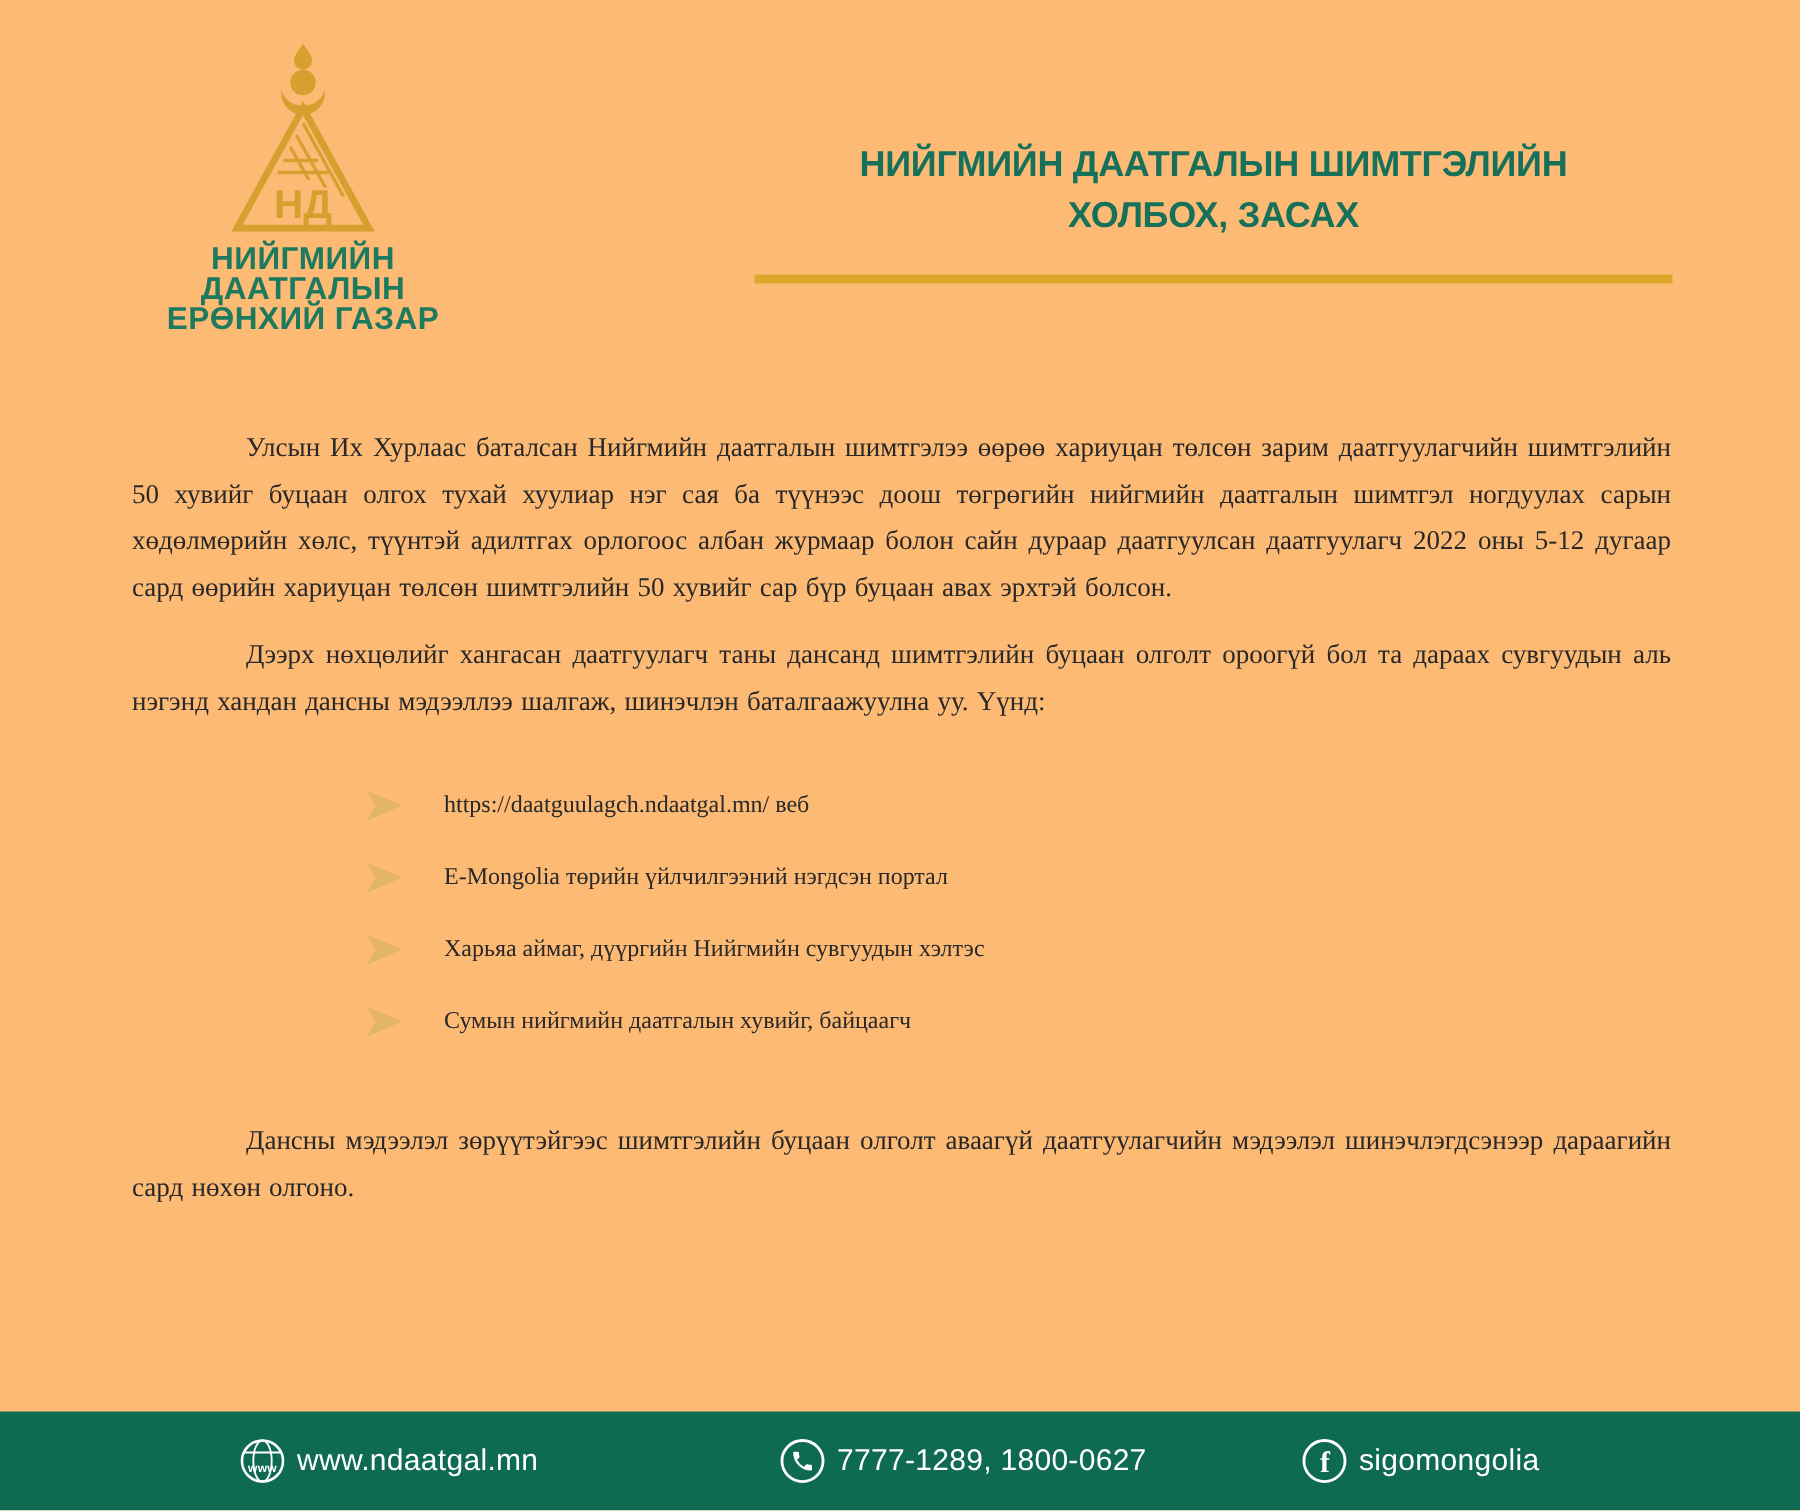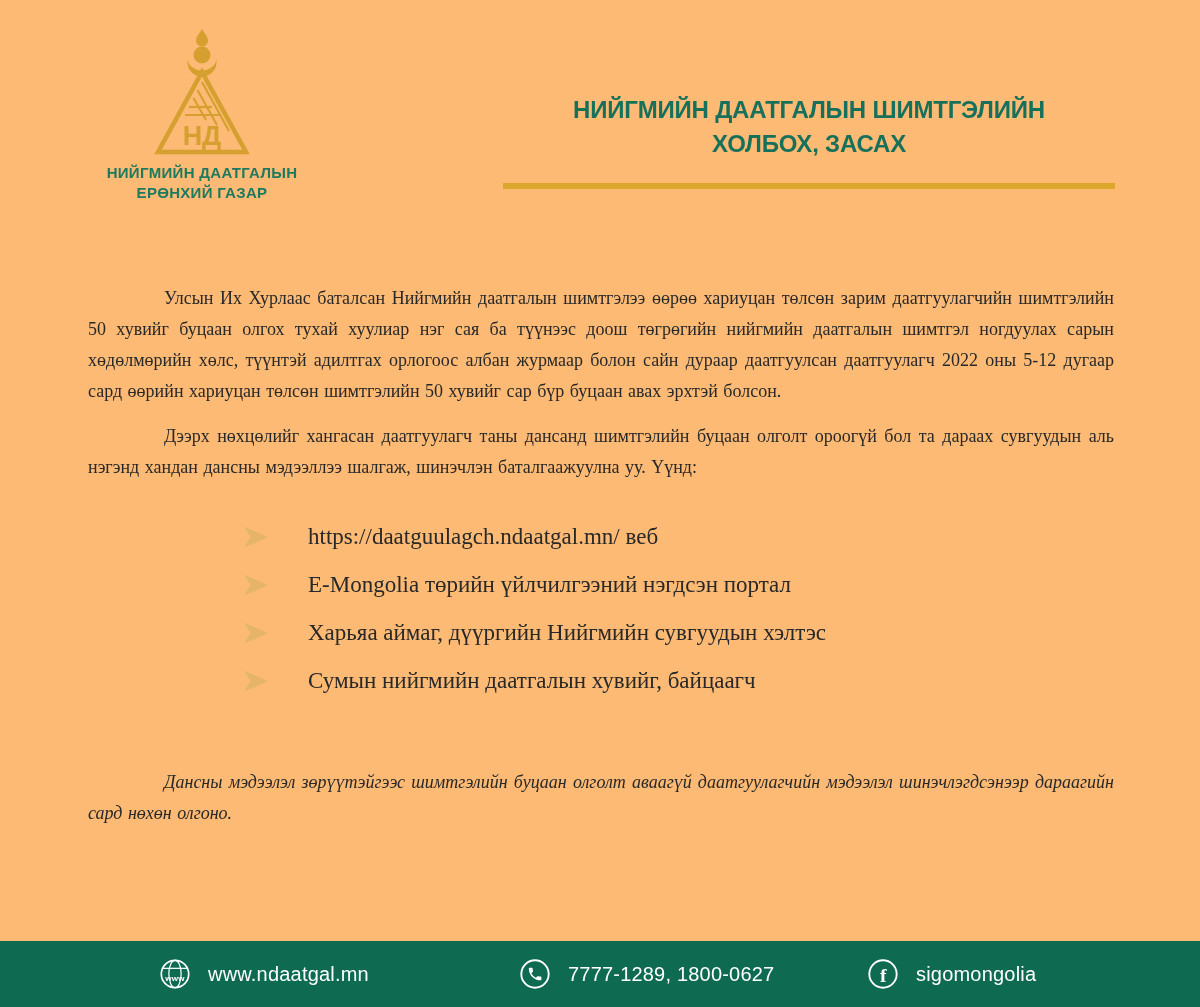--- a/index.html
+++ b/index.html
@@ -8,55 +8,55 @@
     background:#fdba74; overflow:hidden;
     font-family:"Liberation Serif", serif;
   }
 
   
   .logo-block { position:absolute; left:82px; top:28px; width:240px; text-align:center; }
   .emblem-svg { display:block; margin:0 auto; }
   .org-name {
     margin-top:7px; color:#1E7A5F;
     font-family:"Liberation Sans", sans-serif; font-weight:700;
-    font-size:15px; line-height:20px; letter-spacing:0.3px;
+    font-size:21px; line-height:20px; letter-spacing:0.3px;
   }
 
   .title-block { position:absolute; left:503px; top:93px; width:612px; text-align:center; }
   .page-title div {
     color:#17715A; font-family:"Liberation Sans", sans-serif; font-weight:700;
     font-size:24px; line-height:34px; white-space:nowrap; letter-spacing:-0.2px;
   }
   .title-underline { margin-top:22px; height:6px; background:#DCA72D; }
 
   
   .content { position:absolute; left:88px; right:86px; top:250px; color:#282828; }
   .para {
     font-size:18px; line-height:31px; text-align:justify; text-indent:76px;
     margin:0; word-spacing:1px;
   }
   .para1 { margin-top:33px; }
   .para2 { margin-top:14px; }
-  .para3 { margin-top:72px;font-style:italic; }
+  .para3 { margin-top:50px; }
 
   .bullet-list { list-style:none; margin:40px 0 0 0; padding:0 0 0 156px; }
   .bullet-item {
-    display:flex; align-items:center; gap:40px;
-    margin-bottom:20px; font-size:23px; line-height:28px;
+    display:flex; align-items:center; gap:28px;
+    margin-bottom:20px; font-size:16px; line-height:28px;
   }
   .bullet-arrow {
     flex:0 0 auto; width:24px; height:21px; background:#E4B469;
     clip-path:polygon(0 0, 100% 50%, 0 100%, 27% 50%);
   }
 
   
   .footer { position:absolute; left:0; bottom:0; width:100%; height:66px; background:#0E6A51; }
   .footer-item {
     position:absolute; top:50%; transform:translateY(-50%);
-    display:flex; align-items:center; gap:16px; color:#ffffff;
+    display:flex; align-items:center; gap:6px; color:#ffffff;
     font-family:"Liberation Sans", sans-serif; font-size:20px; letter-spacing:0.2px;
   }
   .fi-web   { left:158px; }
   .fi-phone { left:518px; }
   .fi-fb    { left:866px; }
   .footer-icon { display:block; }
 </style>
 </head>
 <body>
 

